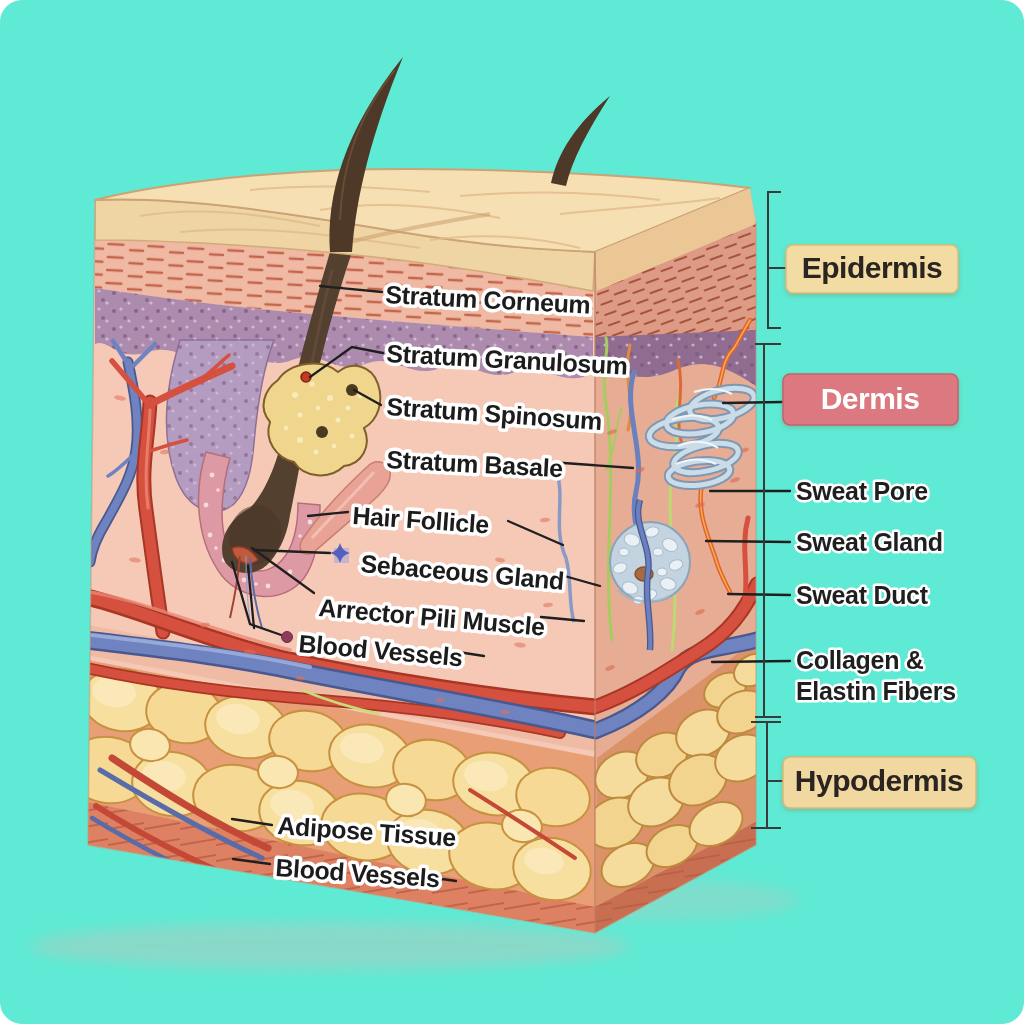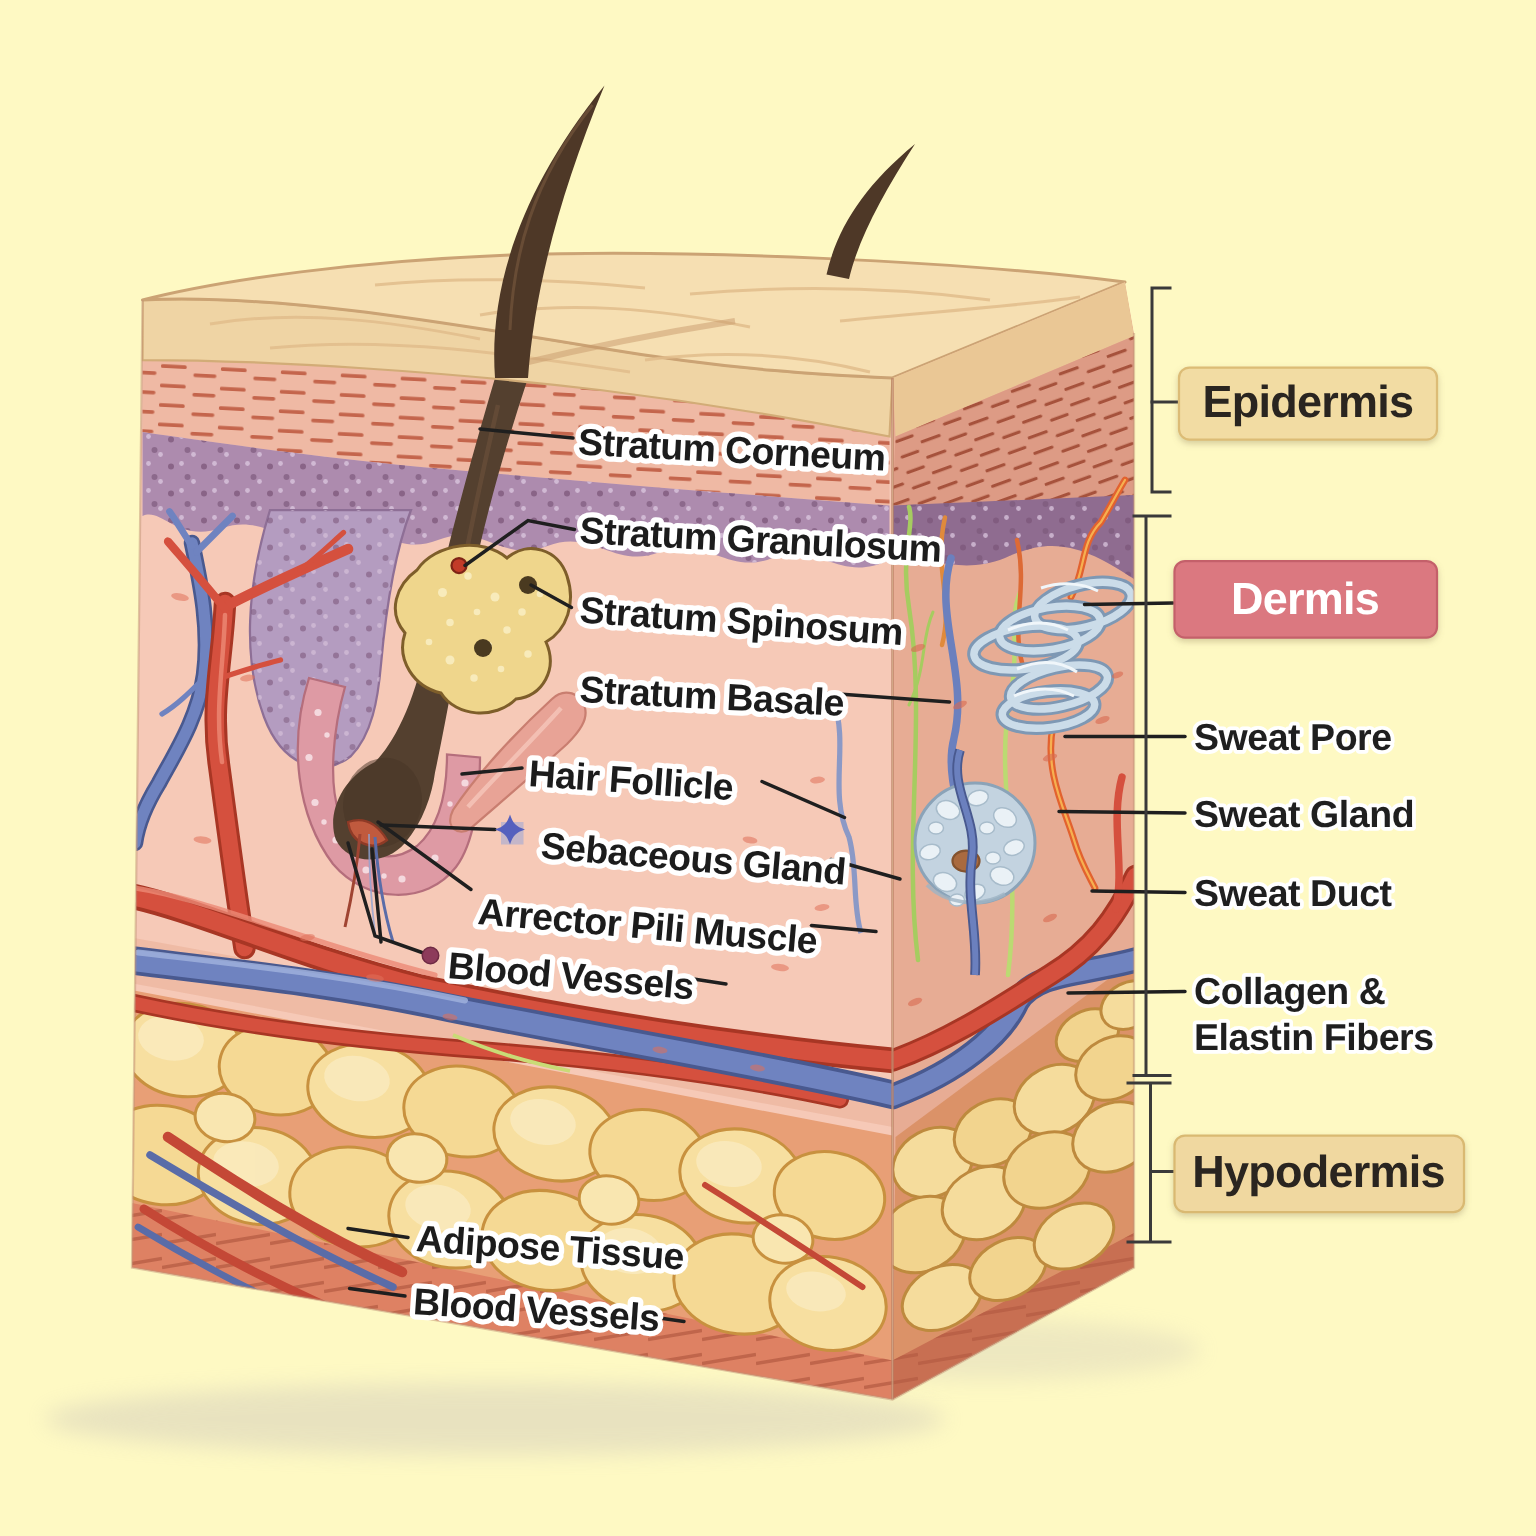--- a/index.html
+++ b/index.html
@@ -1,17 +1,17 @@
 <!DOCTYPE html>
 <html><head>
 <meta charset="utf-8">
 <style>
   html,body{margin:0;padding:0;background:#ffffff;}
-  .stage{position:relative;width:1024px;height:1024px;background:#fef9c3;overflow:hidden;
-         font-family:"Liberation Sans",sans-serif;}
+  .stage{position:relative;width:1024px;height:1024px;background:#5eead4;overflow:hidden;
+         font-family:"Liberation Sans",sans-serif;border-radius:22px;}
   svg{display:block}
   .lbl{font:600 25px "Liberation Sans",sans-serif;fill:#1c1c1c;letter-spacing:-0.4px;
        paint-order:stroke;stroke:#ffffff;stroke-width:7px;stroke-linejoin:round;}
   .rlbl{font:600 25px "Liberation Sans",sans-serif;fill:#1f1f1f;letter-spacing:-0.3px;
        paint-order:stroke;stroke:#ffffff;stroke-width:5px;stroke-linejoin:round;}
   .badge-dark{font:600 30px "Liberation Sans",sans-serif;fill:#2a2520;letter-spacing:-0.5px;}
   .badge-light{font:600 30px "Liberation Sans",sans-serif;fill:#ffffff;letter-spacing:-0.5px;}
   .leader{stroke:#1f1f1f;stroke-width:2.3;fill:none;stroke-linecap:round;}
   .bracket{stroke:#3a3a3a;stroke-width:2;fill:none;stroke-linecap:square;}
 </style>

